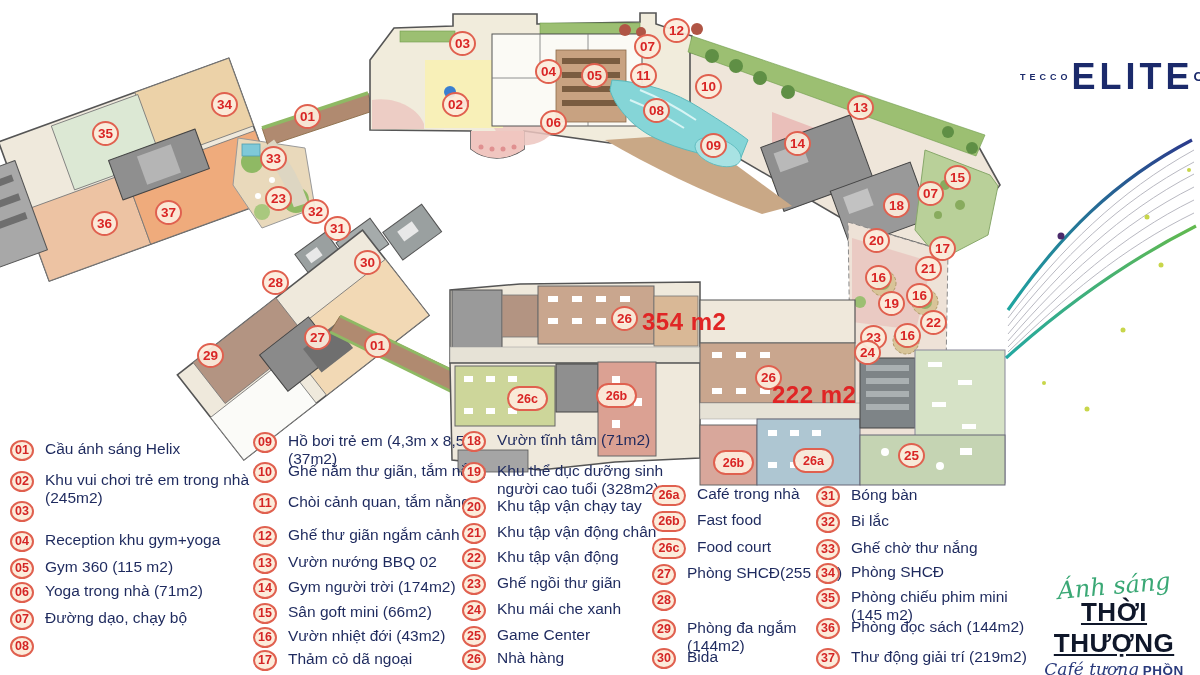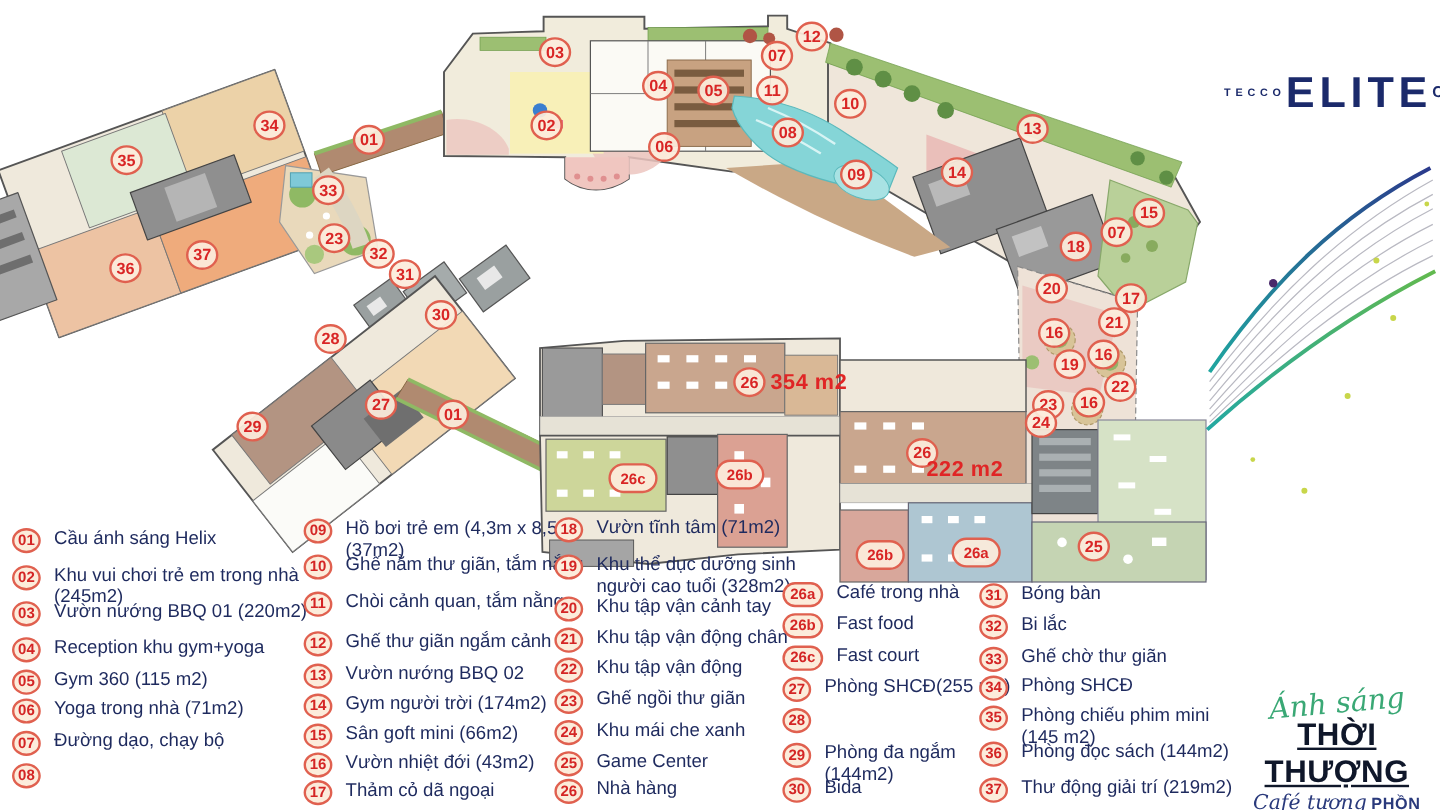--- a/index.html
+++ b/index.html
@@ -4,21 +4,21 @@
 <style>
   html,body{margin:0;padding:0;background:#fff;}
   .stage{position:relative;width:1200px;height:675px;background:#ffffff;overflow:hidden;
          font-family:"Liberation Sans",sans-serif;}
   .plan-svg{position:absolute;left:0;top:0;}
   
   .marker{position:absolute;width:27px;height:25px;border:2px solid #e0604f;border-radius:50%;
           background:rgba(252,236,219,.93);color:#d92525;font-weight:700;font-size:13.5px;
           display:flex;align-items:center;justify-content:center;box-sizing:border-box;}
   .marker.oval{width:41px;border-radius:13px;font-size:12.5px;}
-  .area-label{position:absolute;color:#e02525;font-weight:700;font-size:18px;letter-spacing:.5px;white-space:nowrap;}
+  .area-label{position:absolute;color:#e02525;font-weight:700;font-size:24px;letter-spacing:.5px;white-space:nowrap;}
   
   .legend-row{position:absolute;display:flex;gap:11px;align-items:flex-start;color:#1e2a5e;
               font-size:15.5px;line-height:1.13;}
   .badge{flex:0 0 auto;min-width:24px;height:21px;border:2px solid #e0604f;border-radius:50%;
          background:#fcecdb;color:#d42525;font-weight:700;font-size:12.5px;display:flex;
          align-items:center;justify-content:center;box-sizing:border-box;}
   .badge.wide{min-width:34px;border-radius:12px;}
   .lbl{white-space:pre-line;}
   
   .logo{position:absolute;left:1020px;top:38px;display:flex;align-items:flex-start;}
@@ -321,21 +321,20 @@
         <span class="badge">01</span>
         <span class="lbl">Cầu ánh sáng Helix</span>
       </div>
       <div class="legend-row" style="left: 10px; top: 471px;">
         <span class="badge">02</span>
         <span class="lbl">Khu vui chơi trẻ em trong nhà
 (245m2)</span>
       </div>
       <div class="legend-row" style="left: 10px; top: 501px;">
         <span class="badge">03</span>
-        <span class="lbl">Vườn nướng BBQ 01 (220m2)</span>
       </div>
       <div class="legend-row" style="left: 10px; top: 531px;">
         <span class="badge">04</span>
         <span class="lbl">Reception khu gym+yoga</span>
       </div>
       <div class="legend-row" style="left: 10px; top: 558px;">
         <span class="badge">05</span>
         <span class="lbl">Gym 360 (115 m2)</span>
       </div>
       <div class="legend-row" style="left: 10px; top: 582px;">
@@ -390,21 +389,21 @@
         <span class="badge">18</span>
         <span class="lbl">Vườn tĩnh tâm (71m2)</span>
       </div>
       <div class="legend-row" style="left: 462px; top: 462px;">
         <span class="badge">19</span>
         <span class="lbl">Khu thể dục dưỡng sinh
 người cao tuổi (328m2)</span>
       </div>
       <div class="legend-row" style="left: 462px; top: 497px;">
         <span class="badge">20</span>
-        <span class="lbl">Khu tập vận cảnh tay</span>
+        <span class="lbl">Khu tập vận chạy tay</span>
       </div>
       <div class="legend-row" style="left: 462px; top: 523px;">
         <span class="badge">21</span>
         <span class="lbl">Khu tập vận động chân</span>
       </div>
       <div class="legend-row" style="left: 462px; top: 548px;">
         <span class="badge">22</span>
         <span class="lbl">Khu tập vận động</span>
       </div>
       <div class="legend-row" style="left: 462px; top: 574px;">
@@ -426,21 +425,21 @@
       <div class="legend-row" style="left: 652px; top: 485px;">
         <span class="badge wide">26a</span>
         <span class="lbl">Café trong nhà</span>
       </div>
       <div class="legend-row" style="left: 652px; top: 511px;">
         <span class="badge wide">26b</span>
         <span class="lbl">Fast food</span>
       </div>
       <div class="legend-row" style="left: 652px; top: 538px;">
         <span class="badge wide">26c</span>
-        <span class="lbl">Fast court</span>
+        <span class="lbl">Food court</span>
       </div>
       <div class="legend-row" style="left: 652px; top: 564px;">
         <span class="badge">27</span>
         <span class="lbl">Phòng SHCĐ(255 m2)</span>
       </div>
       <div class="legend-row" style="left: 652px; top: 590px;">
         <span class="badge">28</span>
       </div>
       <div class="legend-row" style="left: 652px; top: 619px;">
         <span class="badge">29</span>
@@ -454,21 +453,21 @@
       <div class="legend-row" style="left: 816px; top: 486px;">
         <span class="badge">31</span>
         <span class="lbl">Bóng bàn</span>
       </div>
       <div class="legend-row" style="left: 816px; top: 512px;">
         <span class="badge">32</span>
         <span class="lbl">Bi lắc</span>
       </div>
       <div class="legend-row" style="left: 816px; top: 539px;">
         <span class="badge">33</span>
-        <span class="lbl">Ghế chờ thư giãn</span>
+        <span class="lbl">Ghế chờ thư nắng</span>
       </div>
       <div class="legend-row" style="left: 816px; top: 563px;">
         <span class="badge">34</span>
         <span class="lbl">Phòng SHCĐ</span>
       </div>
       <div class="legend-row" style="left: 816px; top: 588px;">
         <span class="badge">35</span>
         <span class="lbl">Phòng chiếu phim mini
 (145 m2)</span>
       </div>

